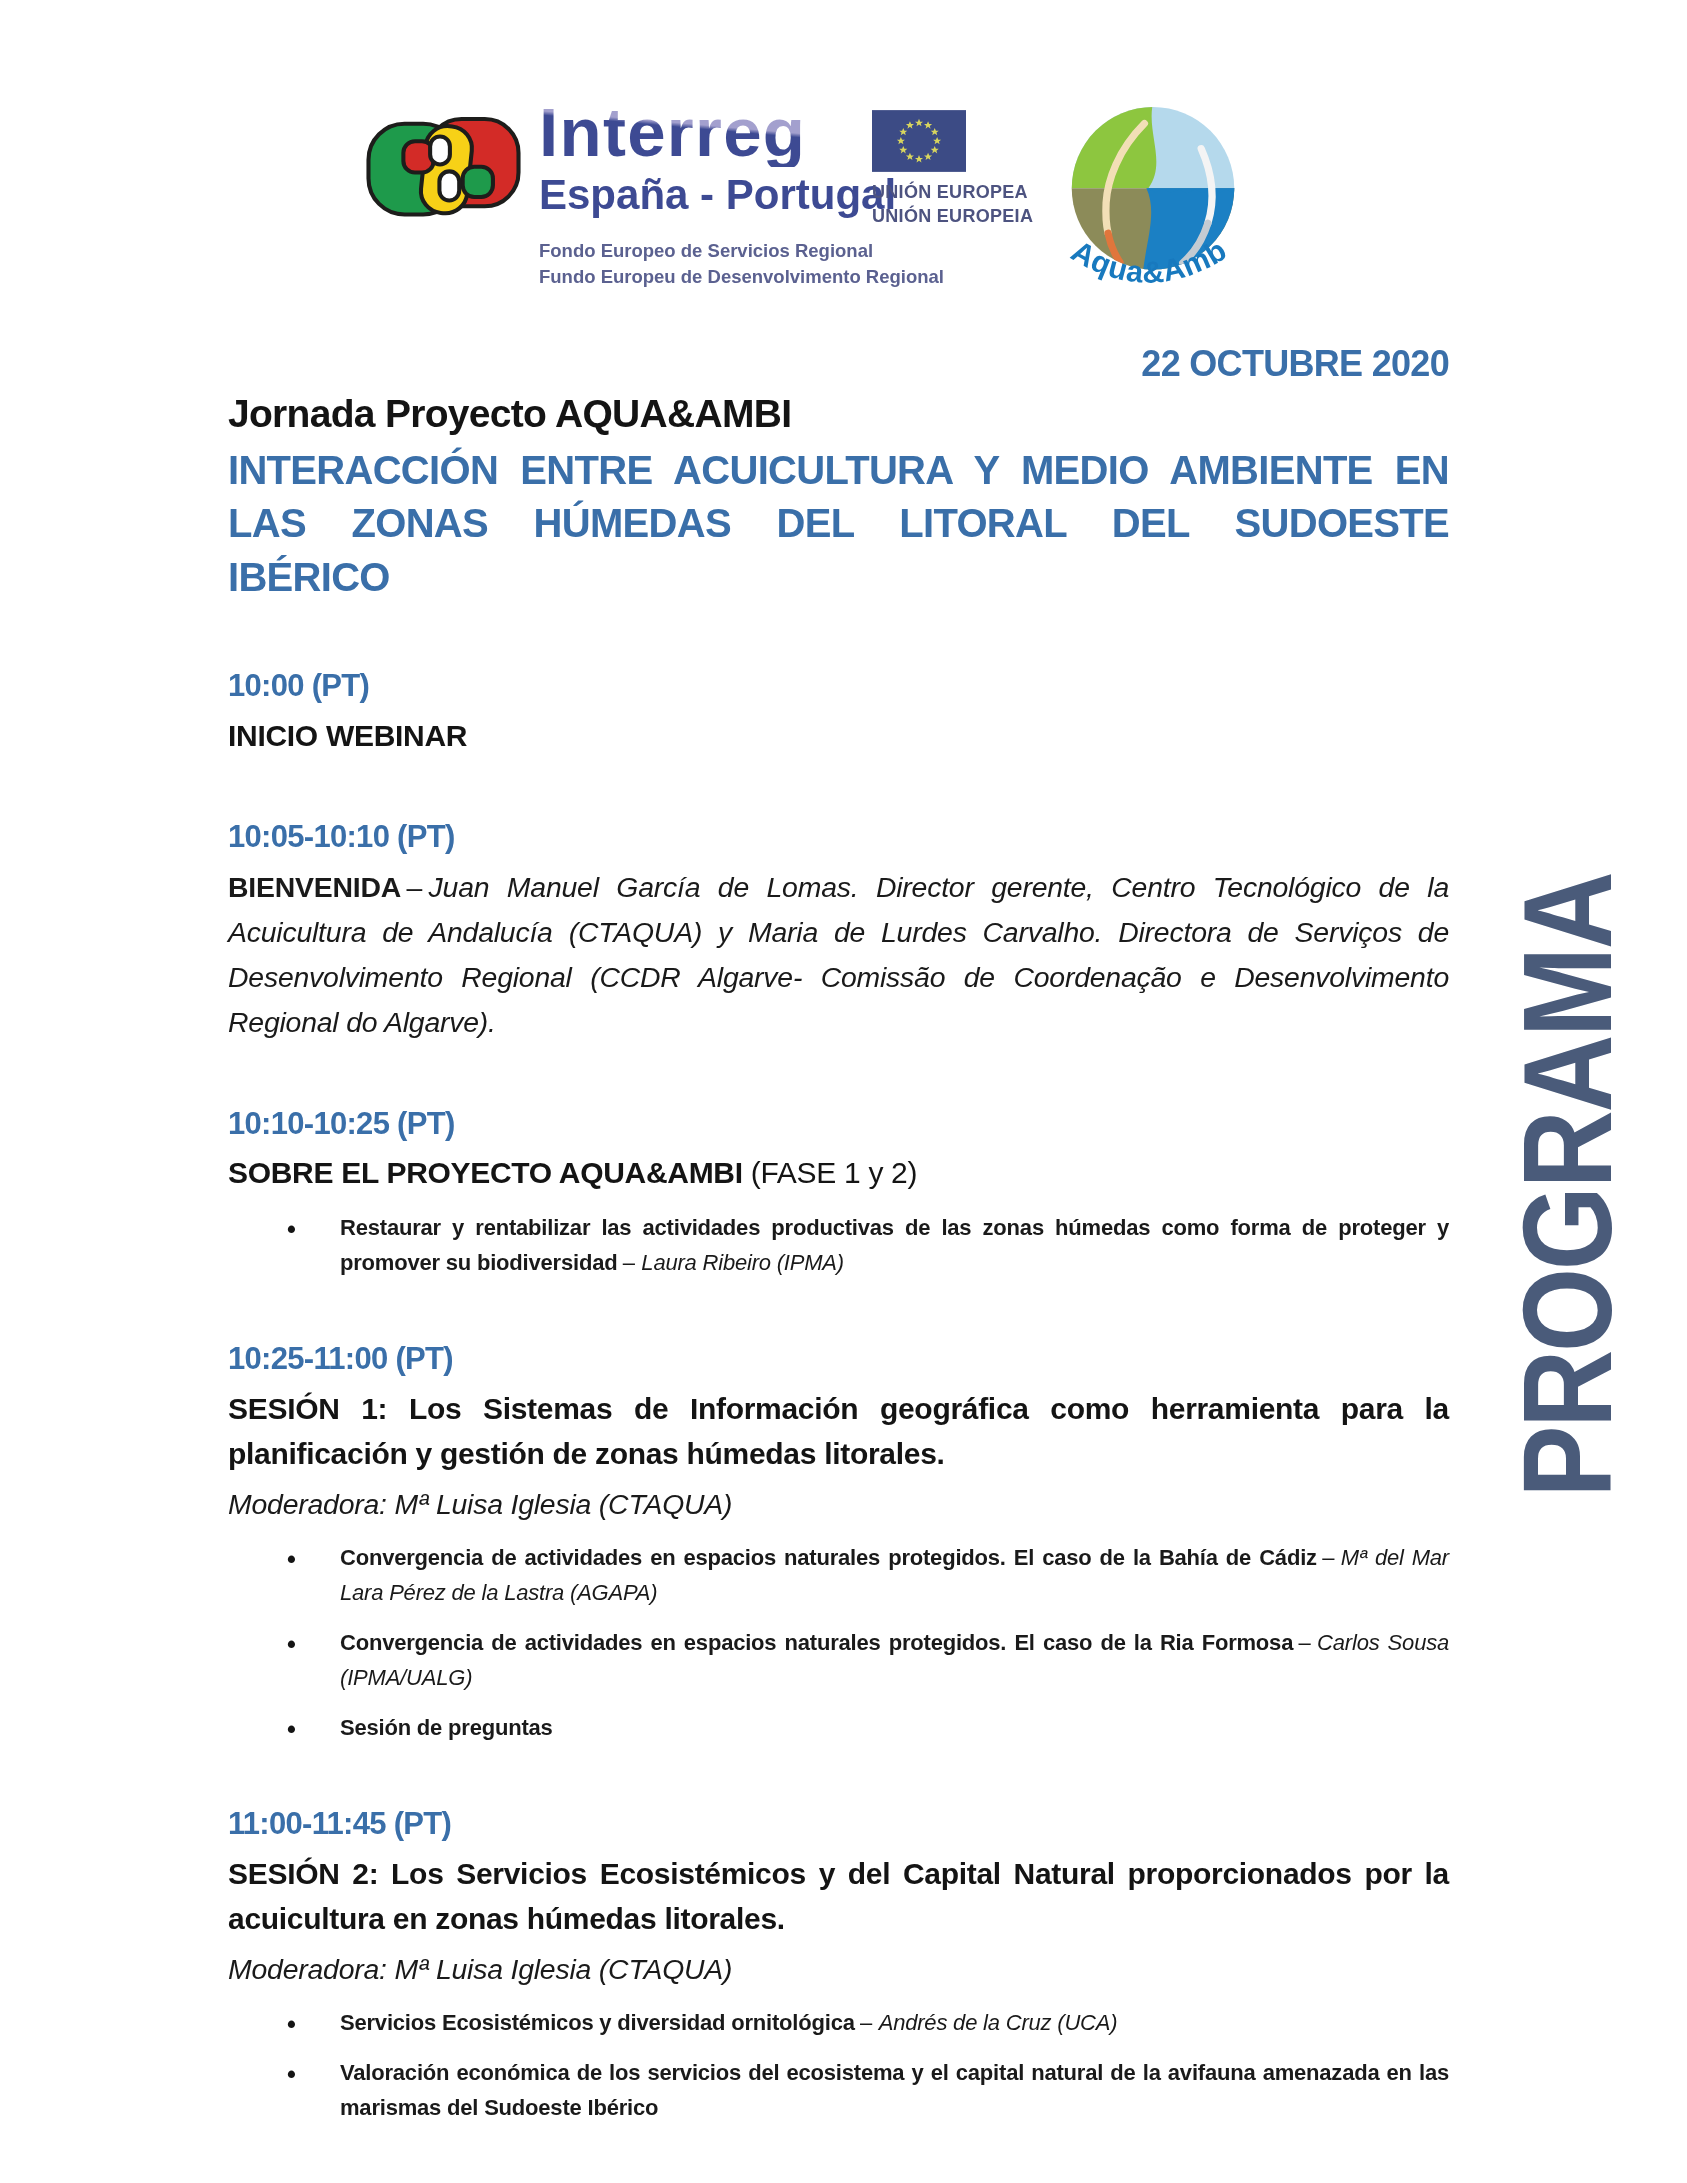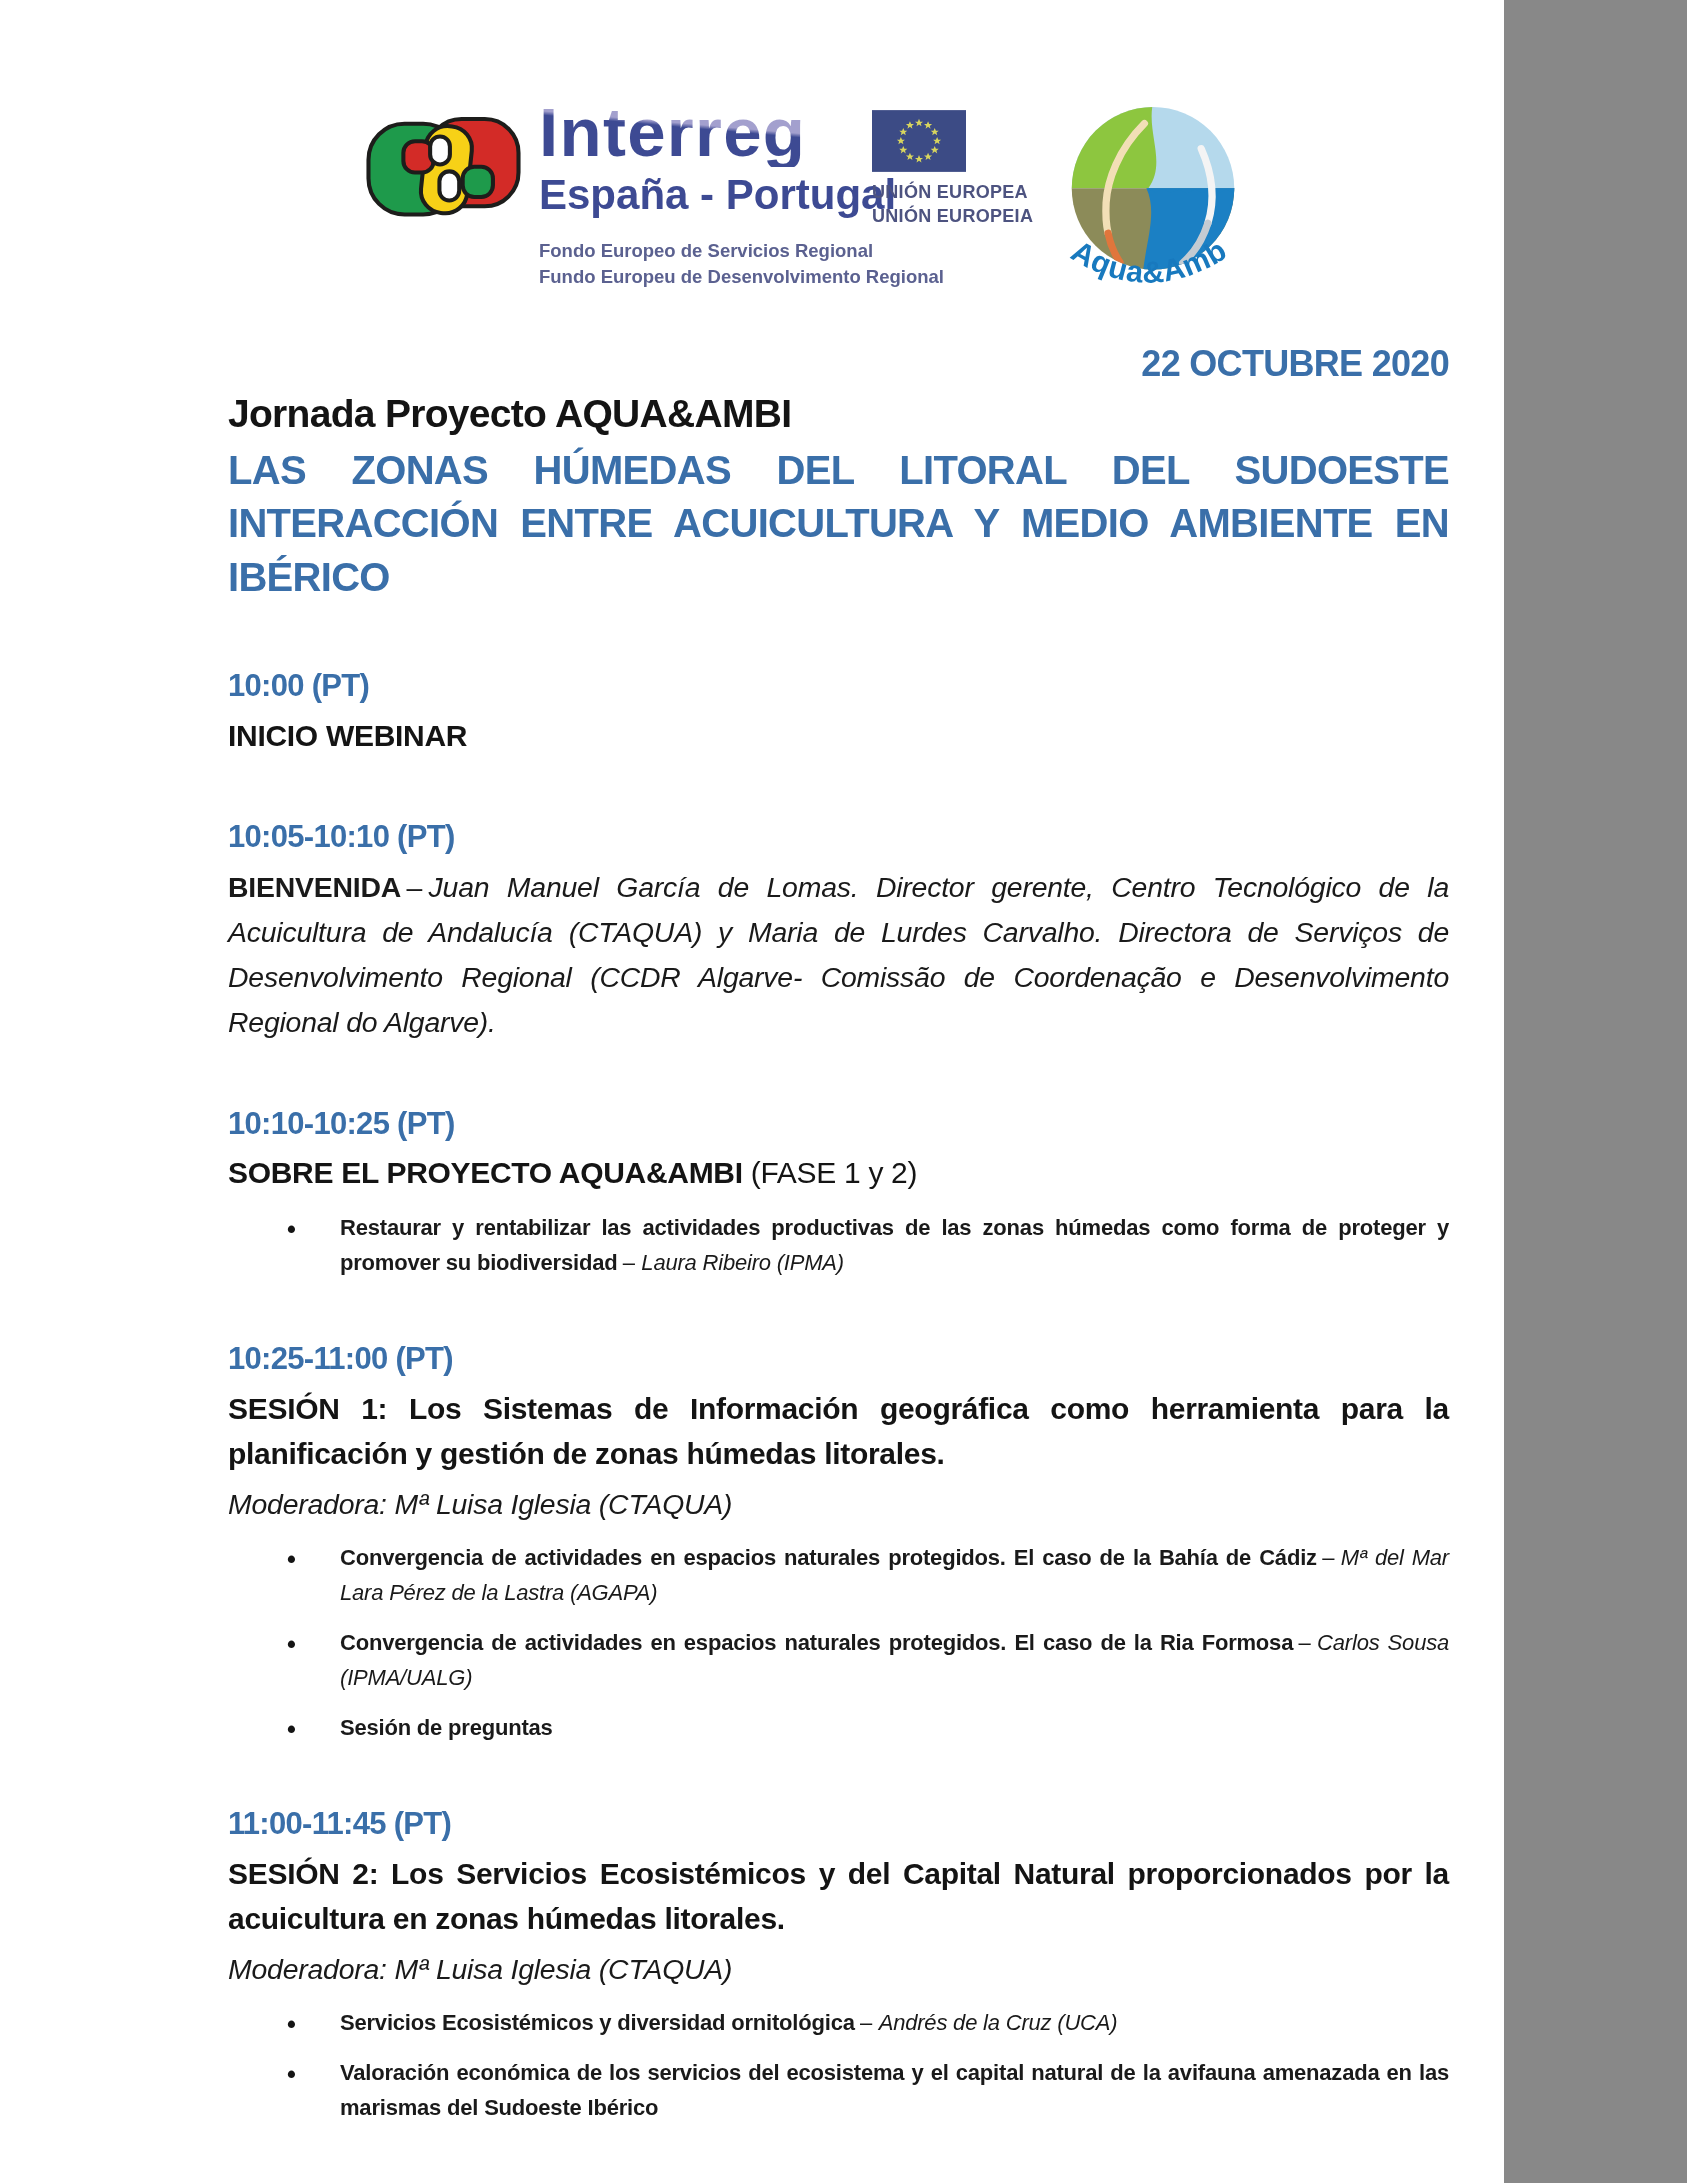--- a/index.html
+++ b/index.html
@@ -1,17 +1,17 @@
 <!DOCTYPE html>
 <html style="font-size:10.6px"><head>
 <meta charset="utf-8">
 <style>
   html,body{margin:0;padding:0;background:#888;}
   .page{
-    position:relative; width:1504px; height:2183px; background:#ffffff;
+    position:relative; width:1687px; height:2183px; background:#ffffff;
     font-family:"Liberation Sans","DejaVu Sans",sans-serif; color:#1a1a1a;
     overflow:hidden;
   }
   
   .interreg{position:absolute;left:365px;top:98px;display:flex;align-items:flex-start;}
   .interreg-icon{width:157px;height:123px;margin-top:9.3px;}
   .interreg-text{margin-left:17px;}
   .interreg-word{
     font-size:69px;font-weight:700;letter-spacing:1.3px;line-height:1;
     background:linear-gradient(185deg,#a3a0ce 46%,#3d4a93 50%);
@@ -128,22 +128,22 @@
   </svg>
 
   <div class="vertical-title">PROGRAMA</div>
 
   <div class="content">
 
     <div class="date">22 OCTUBRE 2020</div>
     <div class="event">Jornada Proyecto AQUA&amp;AMBI</div>
 
     <div class="doc-title">
+      <div class="title-line">INTERACCIÓN ENTRE ACUICULTURA Y MEDIO AMBIENTE EN</div>
       <div class="title-line">LAS ZONAS HÚMEDAS DEL LITORAL DEL SUDOESTE</div>
-      <div class="title-line">INTERACCIÓN ENTRE ACUICULTURA Y MEDIO AMBIENTE EN</div>
       <div class="title-line last">IBÉRICO</div>
     </div>
 
     <div class="session first">
       <div class="time">10:00 (PT)</div>
       <div class="sec-head">INICIO WEBINAR</div>
     </div>
 
     <div class="session">
       <div class="time">10:05-10:10 (PT)</div>

